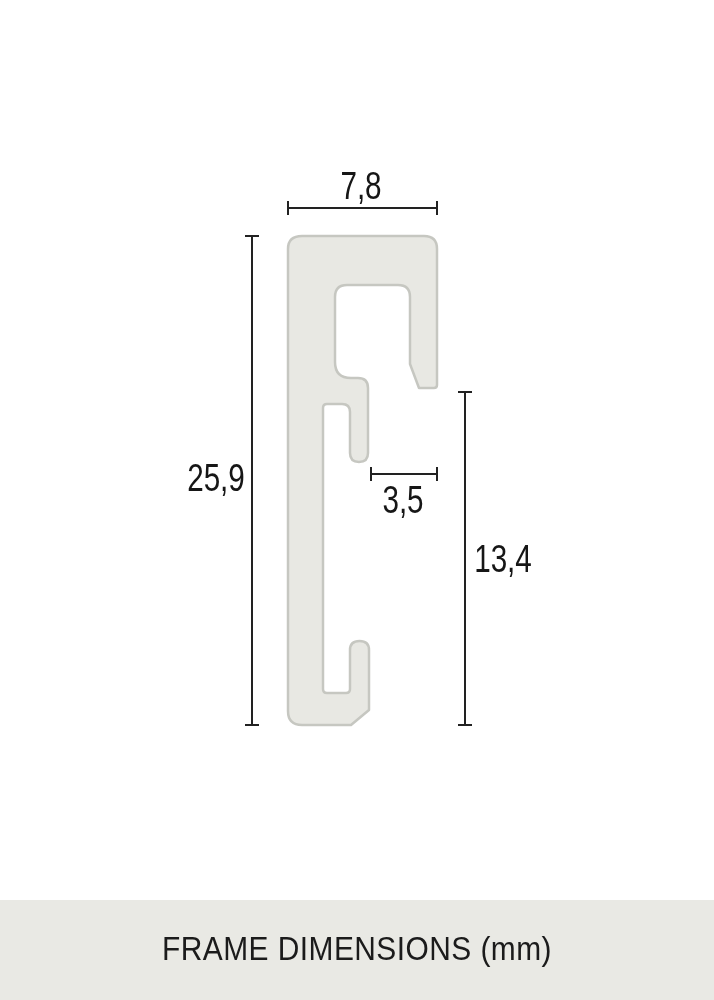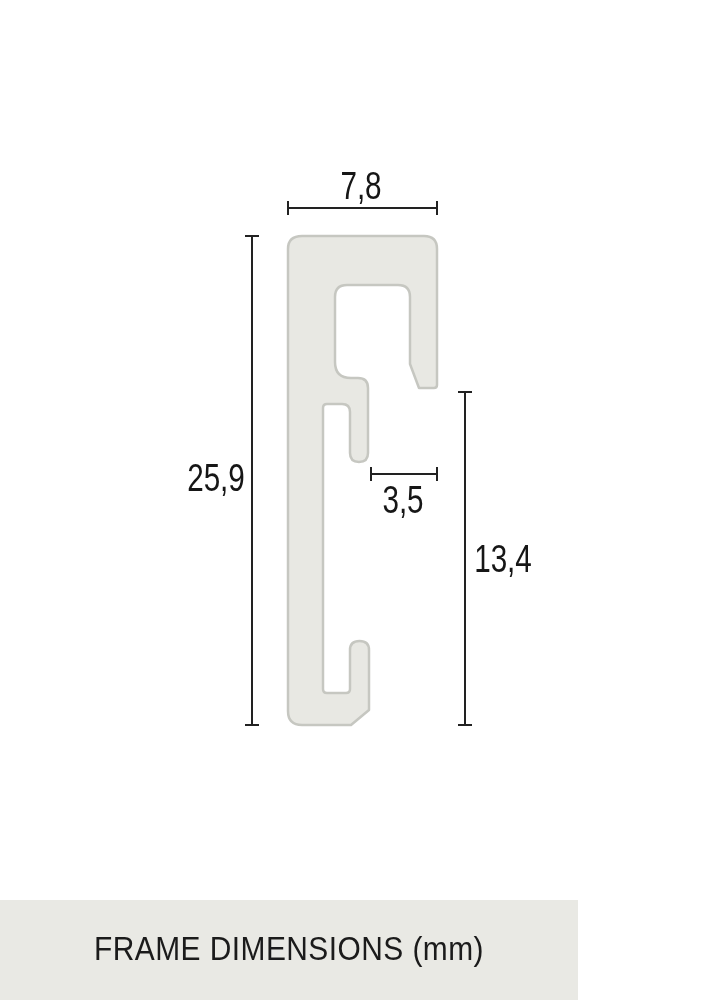--- a/index.html
+++ b/index.html
@@ -27,21 +27,21 @@
     font-size: 38px;
     line-height: 1;
     color: #161616;
     white-space: nowrap;
     letter-spacing: 0px;
   }
   .footer-band {
     position: absolute;
     left: 0;
     top: 900px;
-    width: 578px;
+    width: 714px;
     height: 100px;
     background: #e9e9e4;
   }
   .footer-caption {
     position: absolute;
     left: 50%;
     top: 48px;
     transform: translate(-50%, -50%) scaleX(0.88);
     font-size: 34px;
     line-height: 1;

